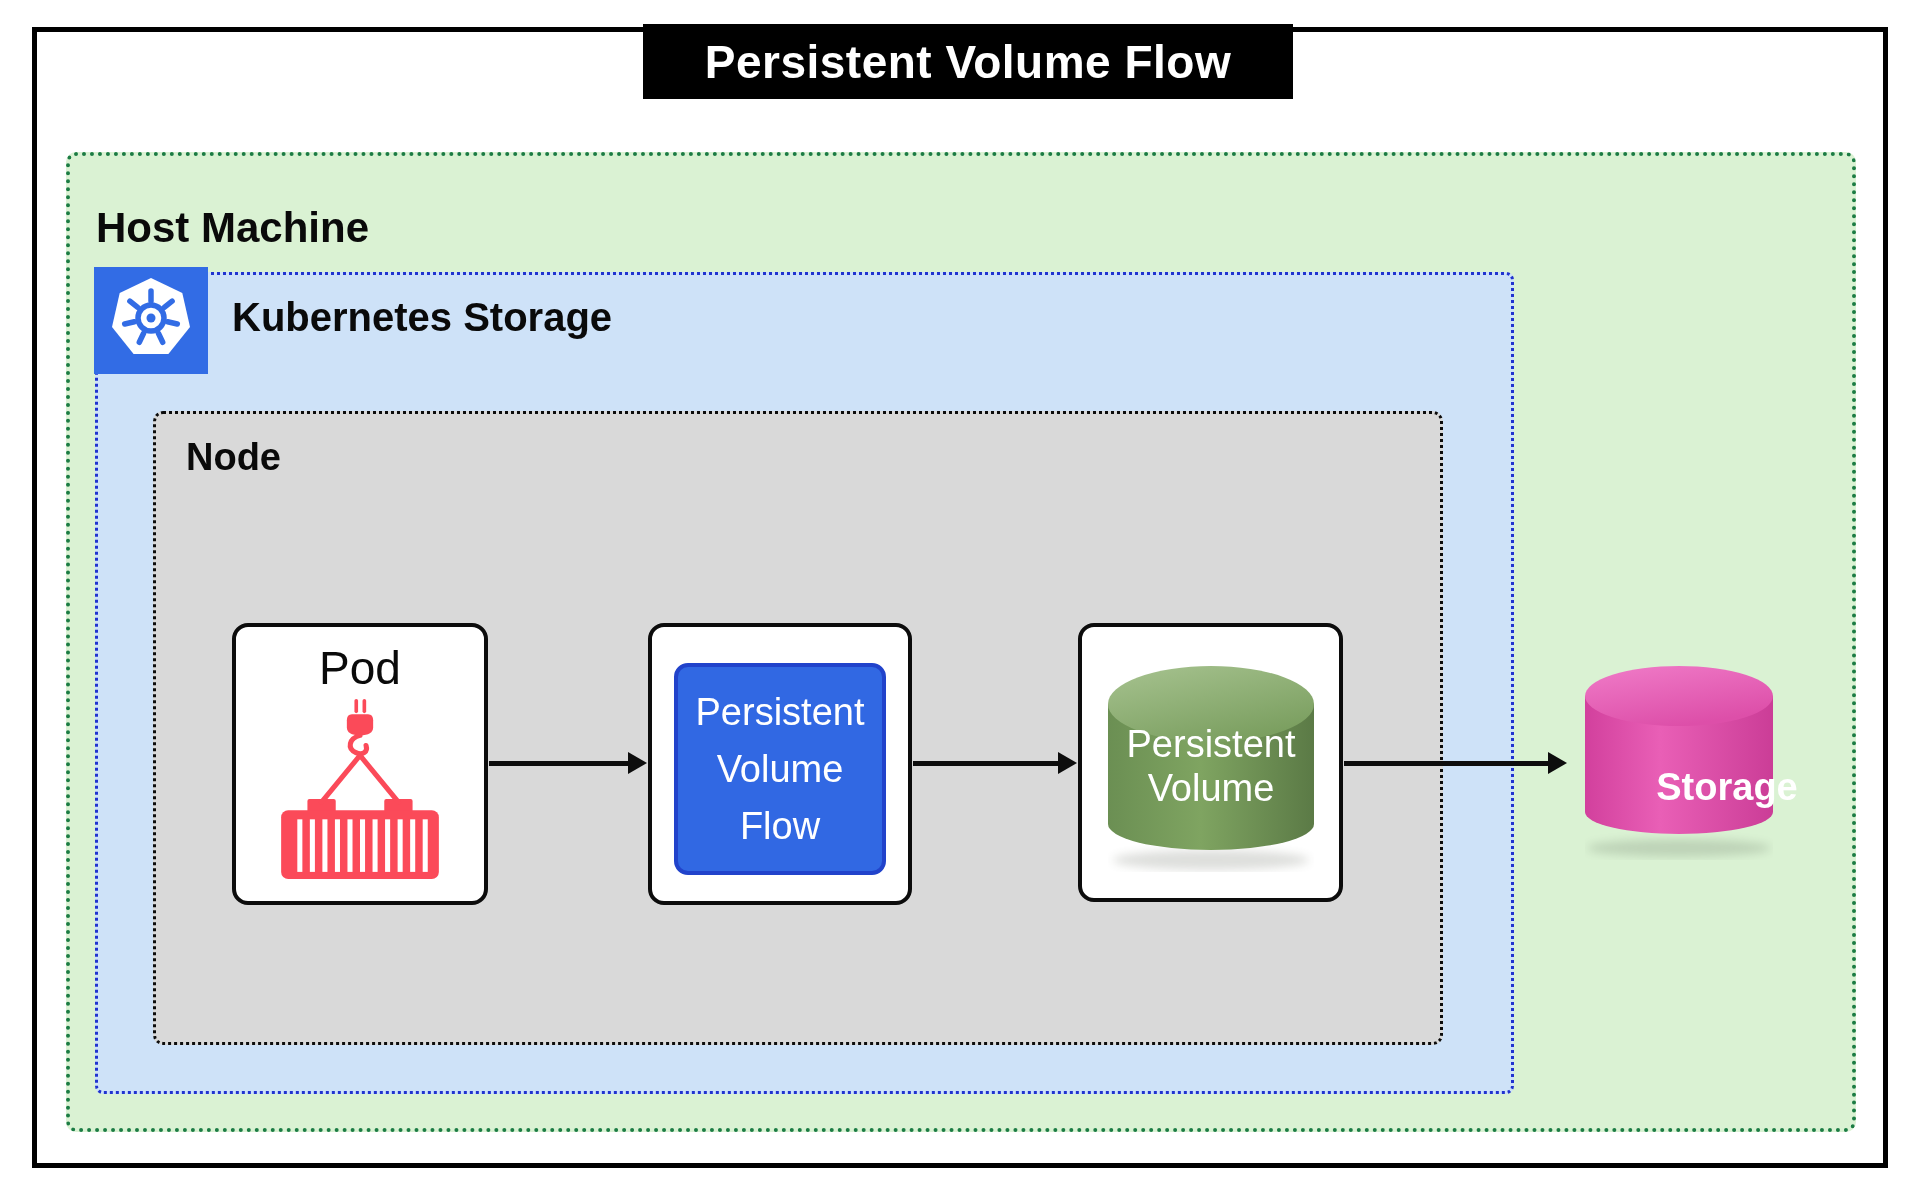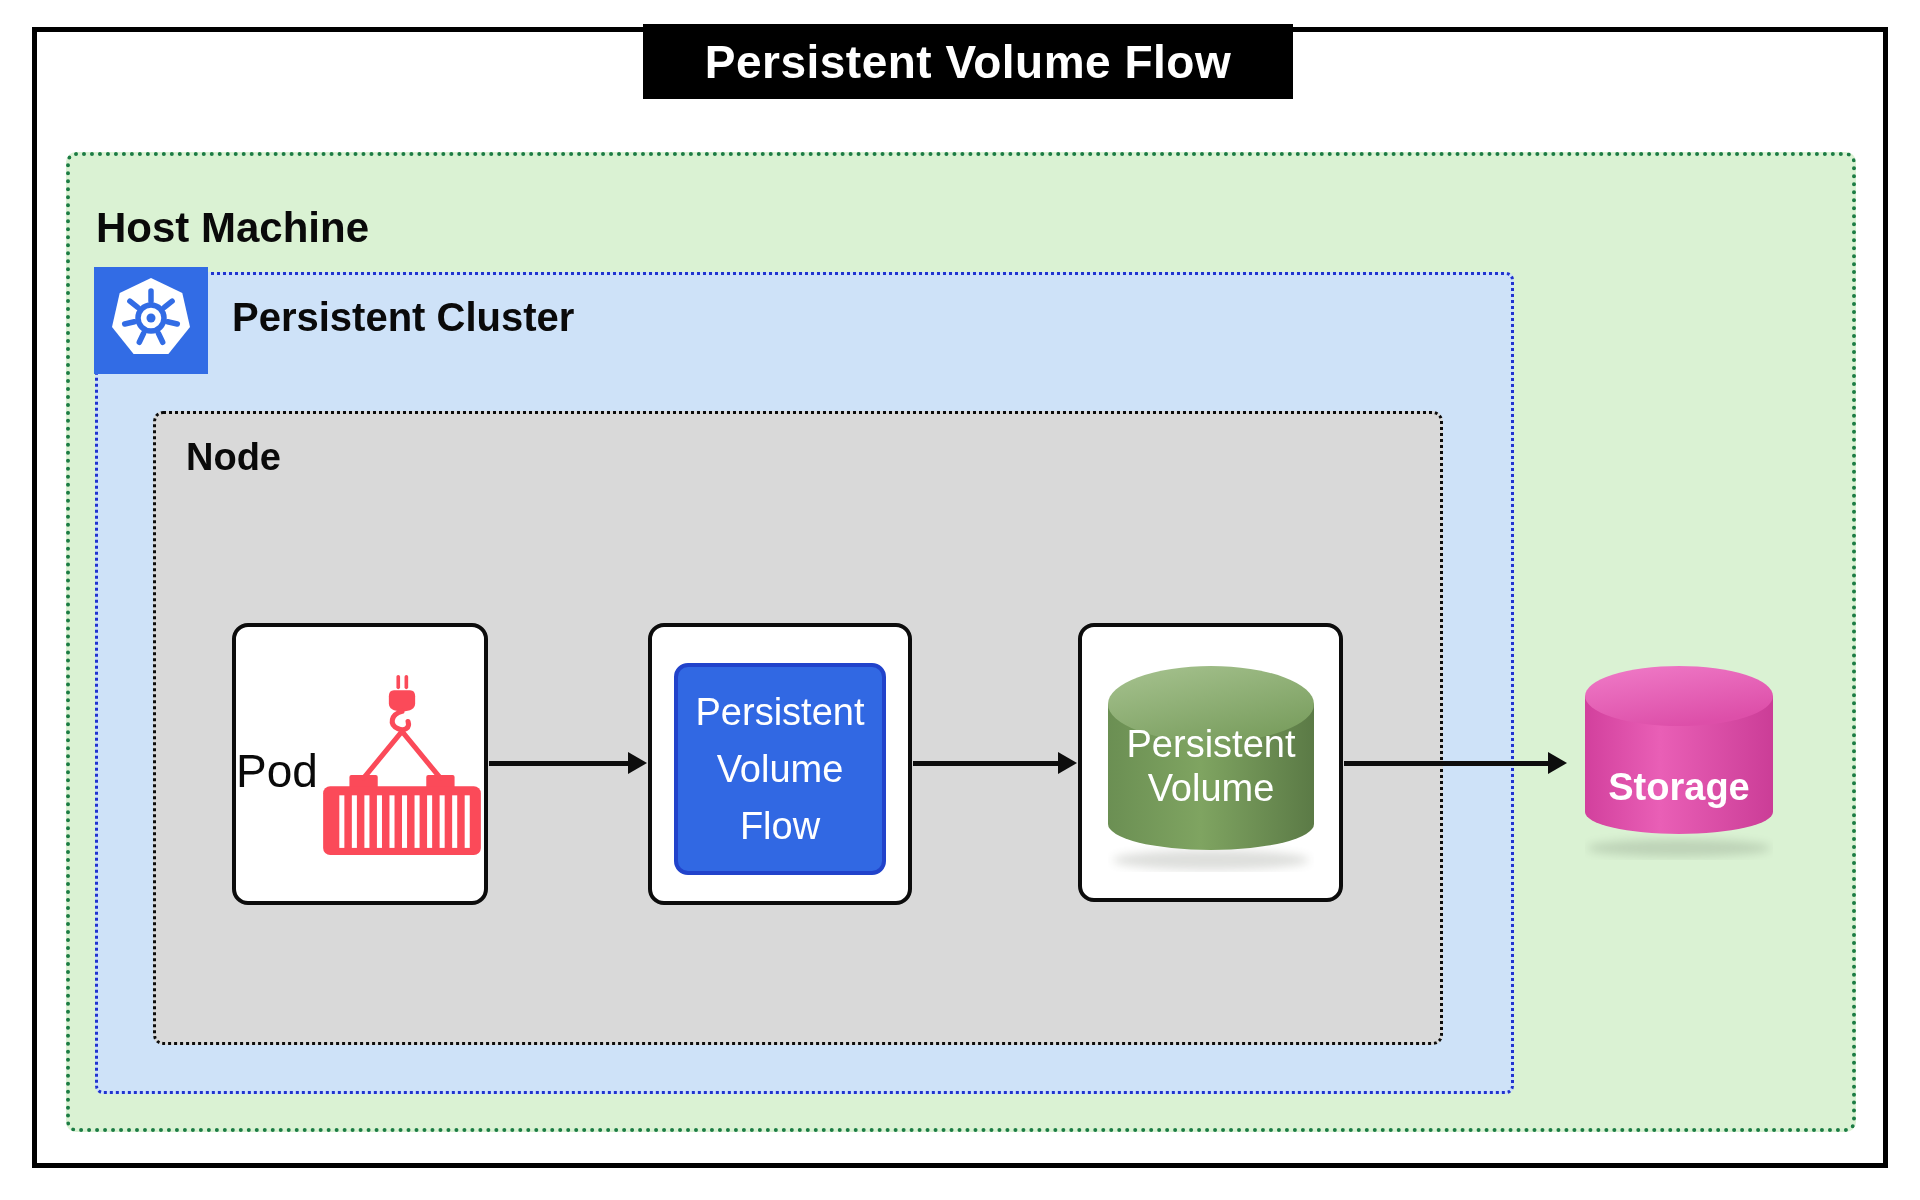--- a/index.html
+++ b/index.html
@@ -20,34 +20,34 @@
   .host-label{left:96px;top:180px;font-size:42px;font-weight:bold;z-index:5;margin-top:24px;}
   .cluster-box{left:95px;top:272px;width:1413px;height:816px;background:#cee2f8;
     border:3px dotted #2033cf;border-radius:8px;z-index:2;}
   .cluster-label{left:232px;top:295px;font-size:40px;font-weight:bold;z-index:6;}
   .k8s-icon{left:94px;top:267px;width:114px;height:107px;z-index:7;line-height:0;}
   .node-box{left:153px;top:411px;width:1284px;height:628px;background:#d9d9d9;
     border:3px dotted #0c0c0c;border-radius:10px;z-index:3;}
   .node-label{left:186px;top:436px;font-size:38px;font-weight:bold;z-index:6;}
   
   .flow-box{background:#fff;border:4px solid #0c0c0c;border-radius:16px;z-index:10;}
-  .pod-box{left:232px;top:623px;width:248px;height:274px;display:flex;flex-direction:row;align-items:center;}
+  .pod-box{left:232px;top:623px;width:248px;height:274px;display:flex;flex-direction:column;align-items:center;}
   .pod-label{margin-top:14px;font-size:46px;font-weight:400;}
   .pod-icon{margin-top:4px;line-height:0;}
   .pvc-box{left:648px;top:623px;width:256px;height:274px;}
   .pvc-inner{left:22px;top:36px;width:204px;height:204px;background:#3168e3;border:4px solid #2143cb;
     border-radius:14px;display:flex;flex-direction:column;align-items:center;justify-content:center;}
   .pvc-inner .ln{color:#fff;font-size:38px;line-height:57px;text-align:center;}
   .pv-box{left:1078px;top:623px;width:257px;height:271px;}
   .pv-cyl{left:26px;top:37px;width:206px;height:208px;line-height:0;}
   .pv-text{left:26px;top:95px;width:206px;text-align:center;color:#fff;font-size:38px;line-height:44px;}
   
   .storage-cyl{left:1585px;top:664px;width:188px;height:196px;z-index:10;line-height:0;}
   .storage-label{left:1585px;top:766px;width:188px;text-align:center;color:#fff;
-    font-size:38px;font-weight:bold;z-index:11;}
+    font-size:38px;font-weight:bold;z-index:11;padding-left:48px;}
   
   .arrow{position:absolute;height:5px;background:#0d0d0d;z-index:20;}
   .arrow::after{content:'';position:absolute;right:-18px;top:-9px;width:0;height:0;
     border-left:19px solid #0d0d0d;border-top:11px solid transparent;border-bottom:11px solid transparent;}
   .arrow-1{left:489px;top:761px;width:140px;}
   .arrow-2{left:913px;top:761px;width:146px;}
   .arrow-3{left:1344px;top:761px;width:205px;}
 </style>
 </head>
 <body>
@@ -74,21 +74,21 @@
         <line x1="70.3" y1="40.4" x2="78.1" y2="34.2"></line>
         <line x1="73.6" y1="54.8" x2="83.3" y2="57"></line>
         <line x1="64.4" y1="66.3" x2="68.7" y2="75.3"></line>
         <line x1="49.6" y1="66.3" x2="45.3" y2="75.3"></line>
         <line x1="40.4" y1="54.8" x2="30.7" y2="57"></line>
         <line x1="43.7" y1="40.4" x2="35.9" y2="34.2"></line>
       </g>
       <circle cx="57" cy="51" r="4.5" fill="#326ce5"></circle>
     </svg>
   </div>
-  <div class="abs cluster-label">Persistent Cluster</div>
+  <div class="abs cluster-label">Kubernetes Storage</div>
 
   <div class="abs node-box"></div>
   <div class="abs node-label">Node</div>
 
   <div class="abs flow-box pod-box">
     <div class="pod-label">Pod</div>
     <div class="pod-icon">
       <svg width="168" height="182" viewBox="0 0 160 180">
         <g fill="#fb4a59">
           <rect x="74.5" y="0" width="3.6" height="14" rx="1.8"></rect>

